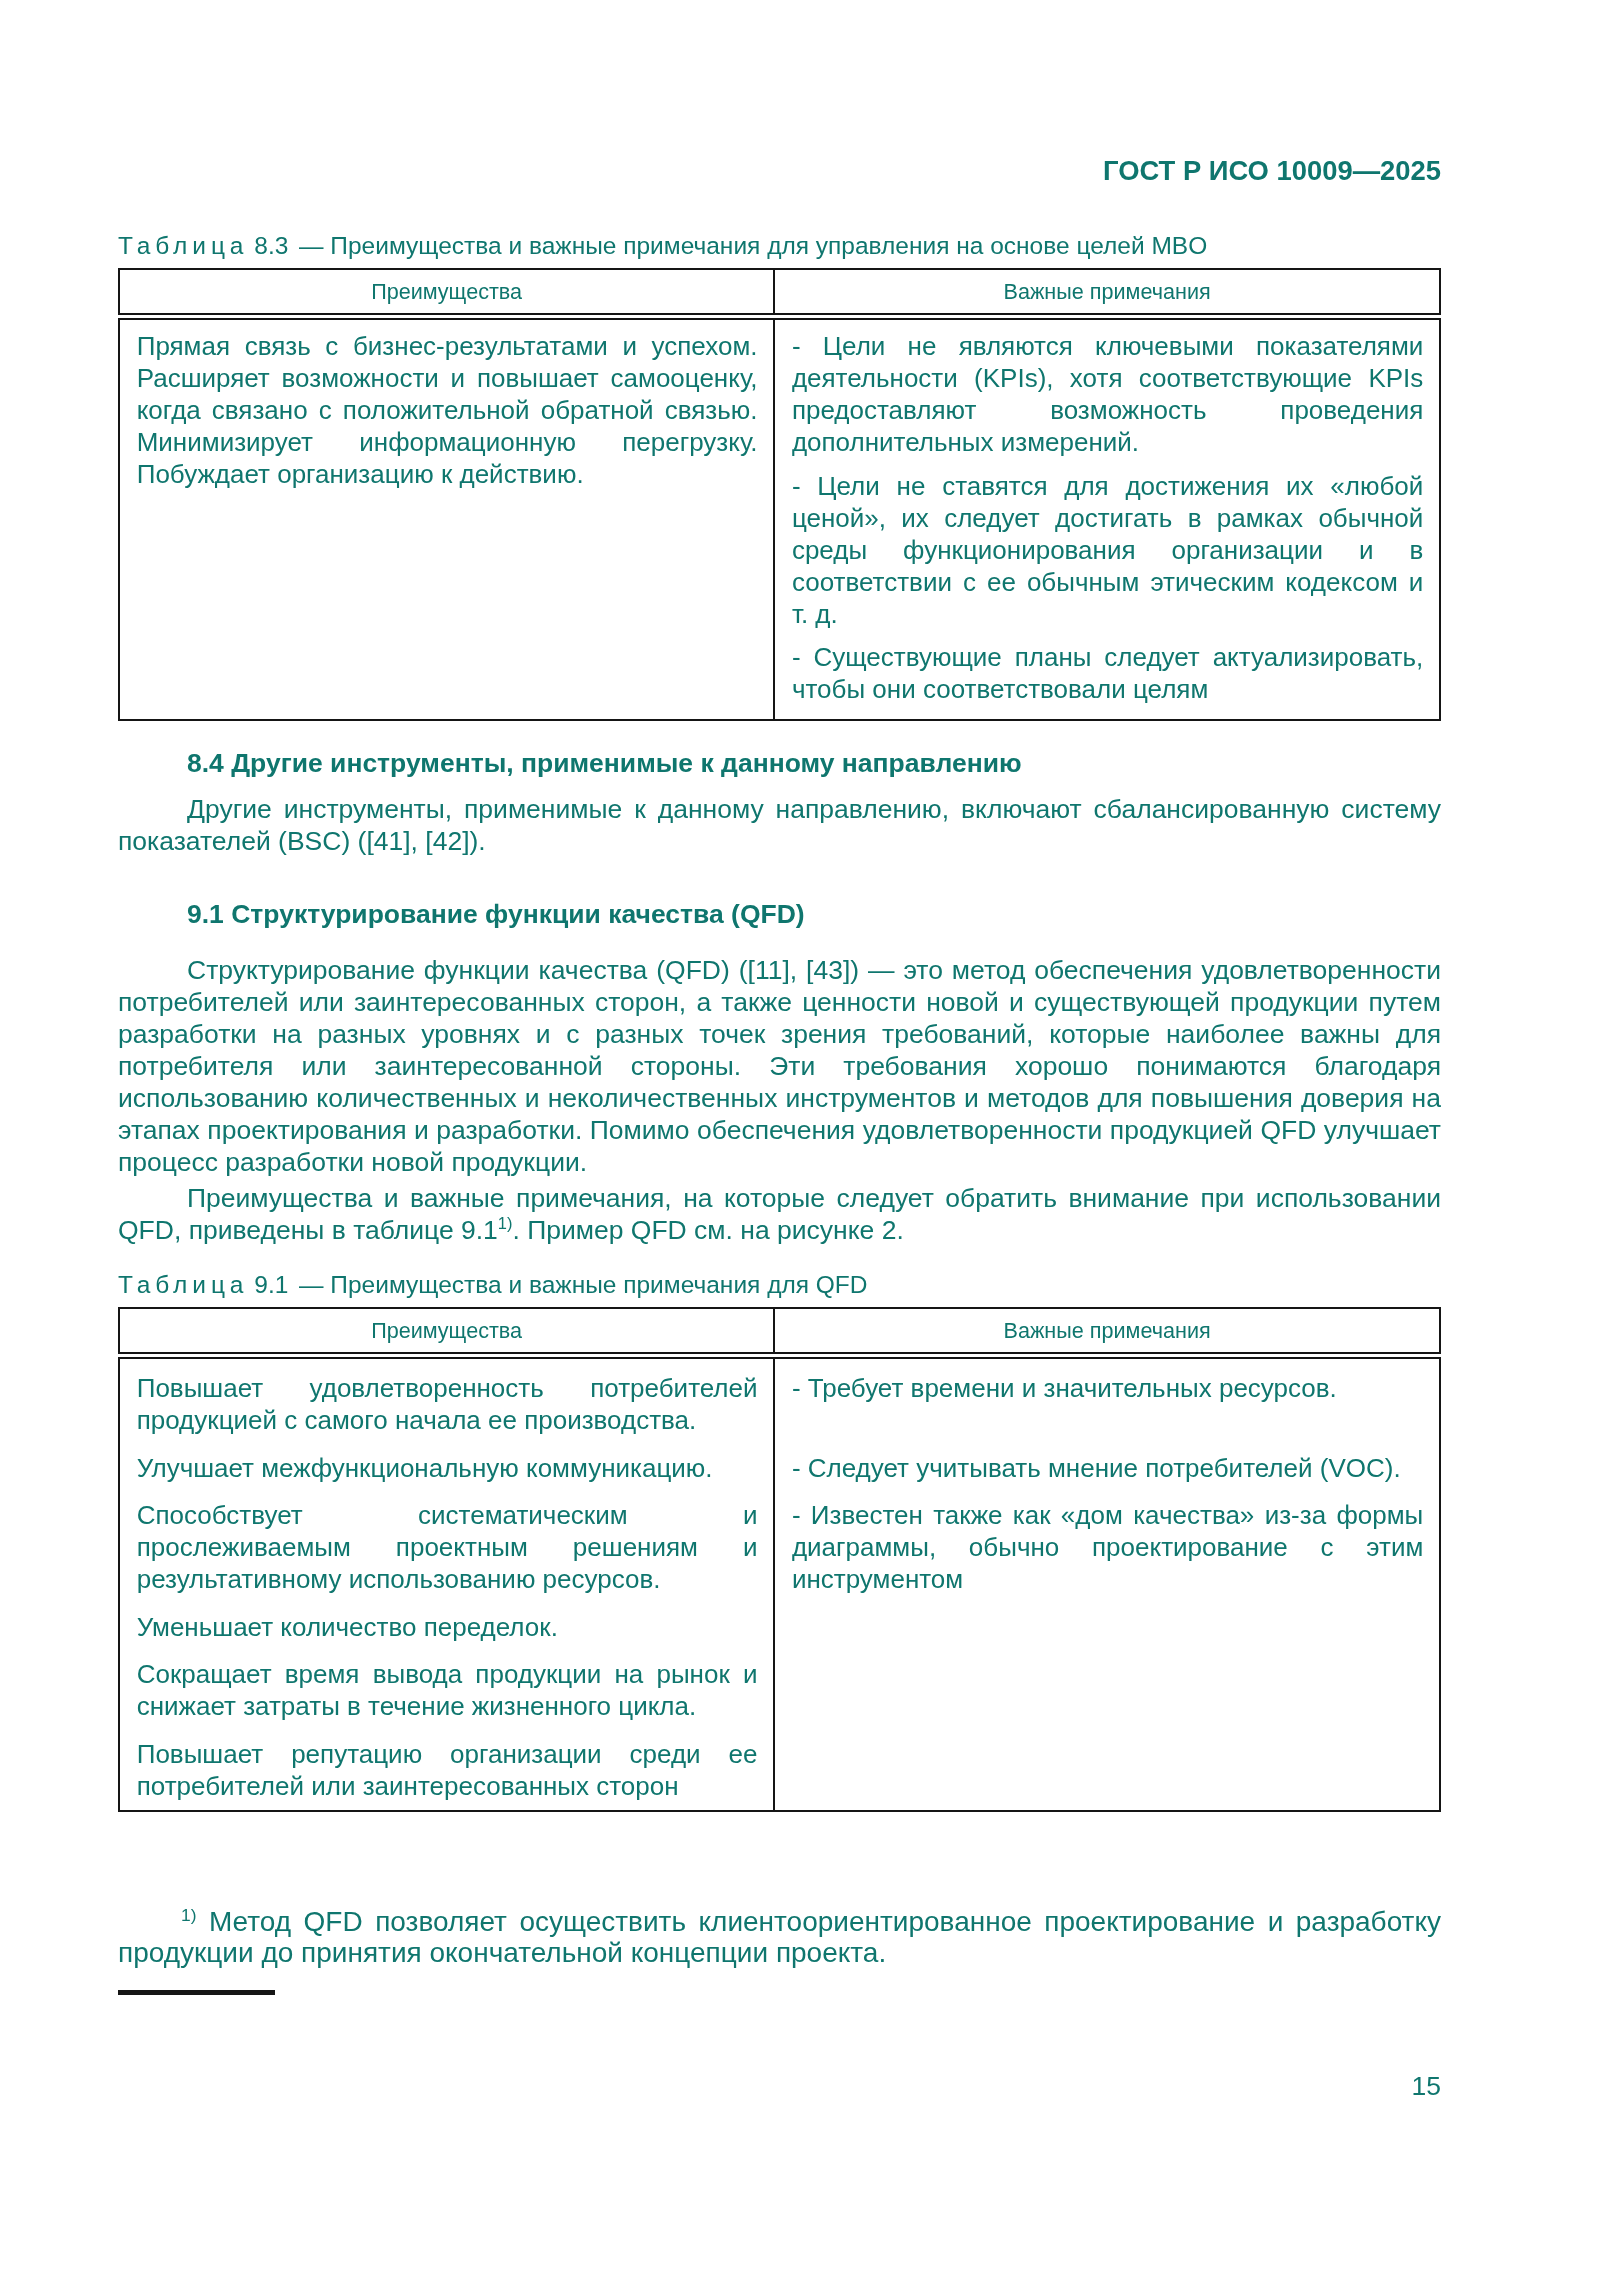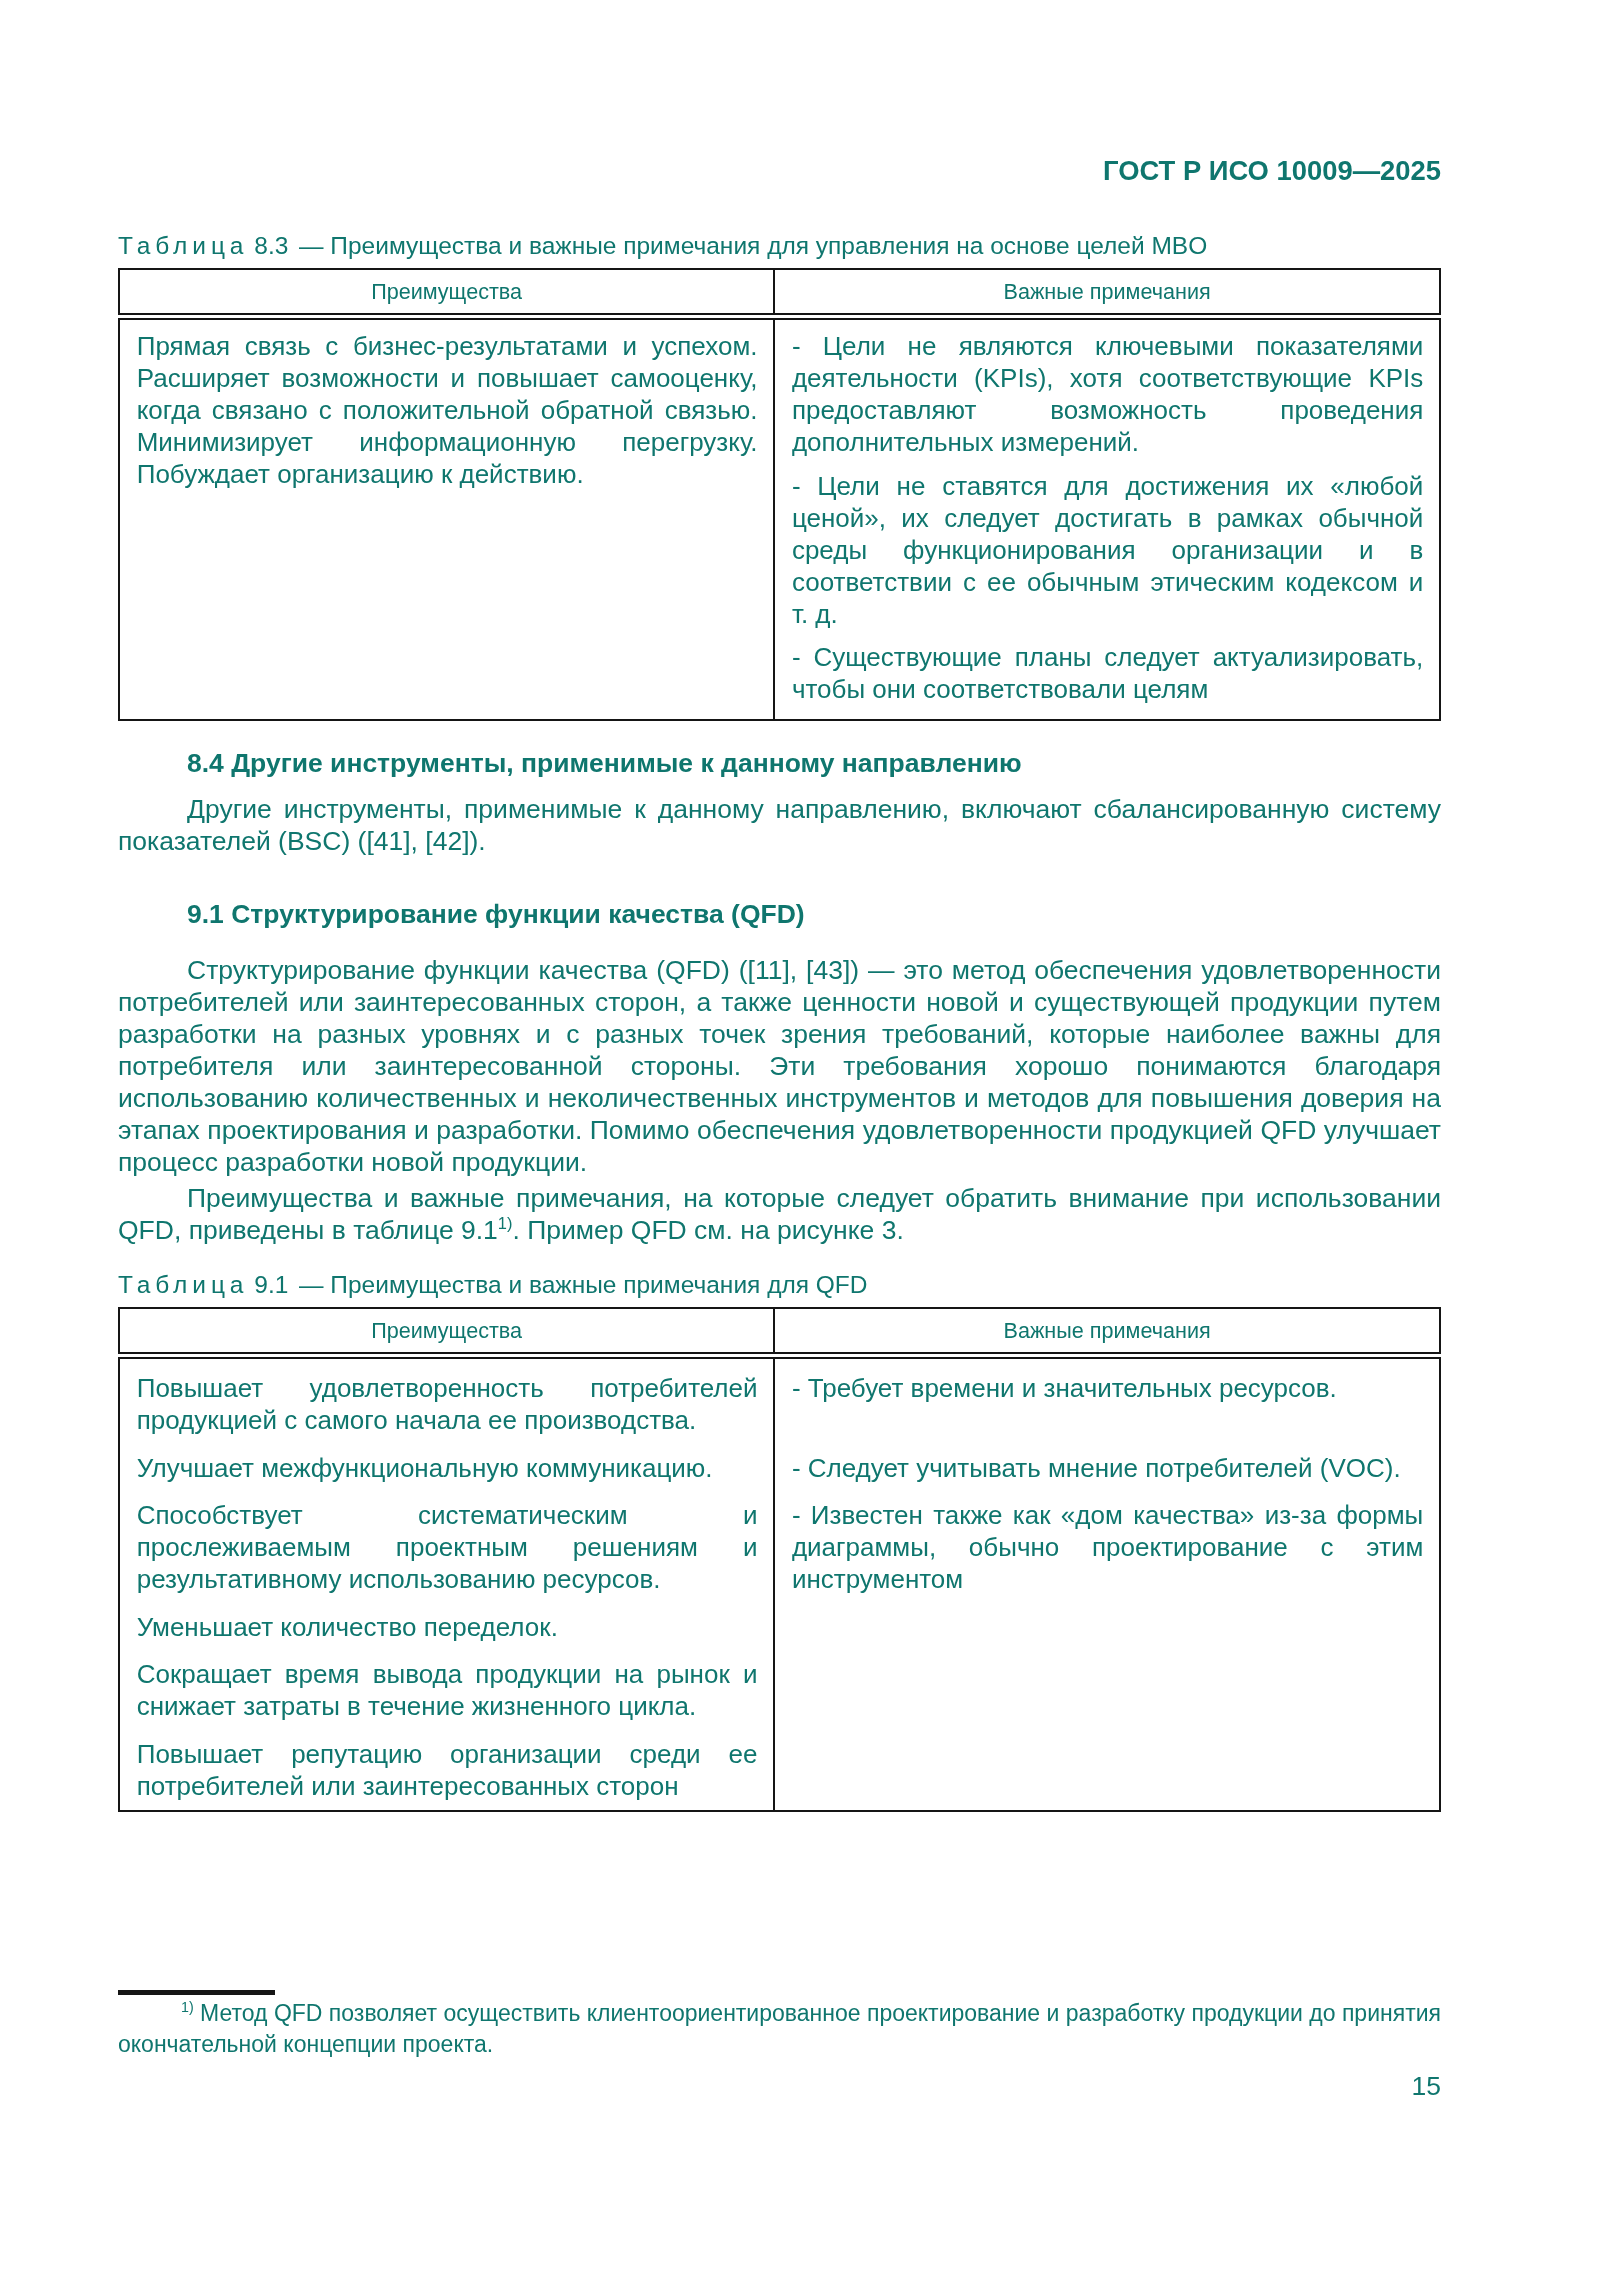--- a/index.html
+++ b/index.html
@@ -84,23 +84,23 @@
   }
 
   .footnote-rule {
     position:absolute;
     left:118px; top:1990px;
     width:157px; height:4.9px;
     background:#151515;
   }
   .footnote {
     position:absolute;
-    left:118px; top:1998px;
+    left:118px; top:1906px;
     width:1323px;
-    font-size:23px; line-height:31px;
+    font-size:28px; line-height:31px;
     text-align:justify;
   }
   .footnote p { margin:0; text-indent:63px; }
   .page-num {
     position:absolute;
     top:2070px; right:180px;
     font-size:26.5px; line-height:32px;
   }
 </style>
 </head>
@@ -139,21 +139,21 @@
       </tr>
     </tbody>
   </table>
 
   <div class="h2">8.4 Другие инструменты, применимые к данному направлению</div>
   <p class="body-p">Другие инструменты, применимые к данному направлению, включают сбалансированную систему показателей (BSC) ([41], [42]).</p>
 
 
   <div class="h2 h2-sub">9.1 Структурирование функции качества (QFD)</div>
   <p class="body-p p-first">Структурирование функции качества (QFD) ([11], [43]) — это метод обеспечения удовлетворенности потребителей или заинтересованных сторон, а также ценности новой и существующей продукции путем разработки на разных уровнях и с разных точек зрения требований, которые наиболее важны для потребителя или заинтересованной стороны. Эти требования хорошо понимаются благодаря использованию количественных и неколичественных инструментов и методов для повышения доверия на этапах проектирования и разработки. Помимо обеспечения удовлетворенности продукцией QFD улучшает процесс разработки новой продукции.</p>
-  <p class="body-p p-follow"><span>Преимущества и важные примечания, на которые следует обратить внимание при использовании QFD, приведены в таблице 9.1</span><sup class="note-ref">1)</sup><span>. Пример QFD см. на рисунке 3.</span></p>
+  <p class="body-p p-follow"><span>Преимущества и важные примечания, на которые следует обратить внимание при использовании QFD, приведены в таблице 9.1</span><sup class="note-ref">1)</sup><span>. Пример QFD см. на рисунке 2.</span></p>
 
   <div class="tbl-caption cap2">
     <span class="spaced">Таблица</span><span class="cap-num">9.1</span>
     <span class="cap-text">— Преимущества и важные примечания для QFD</span>
   </div>
 
   <table class="gost t91">
     <colgroup>
         <col class="c1">
         <col class="c2">

